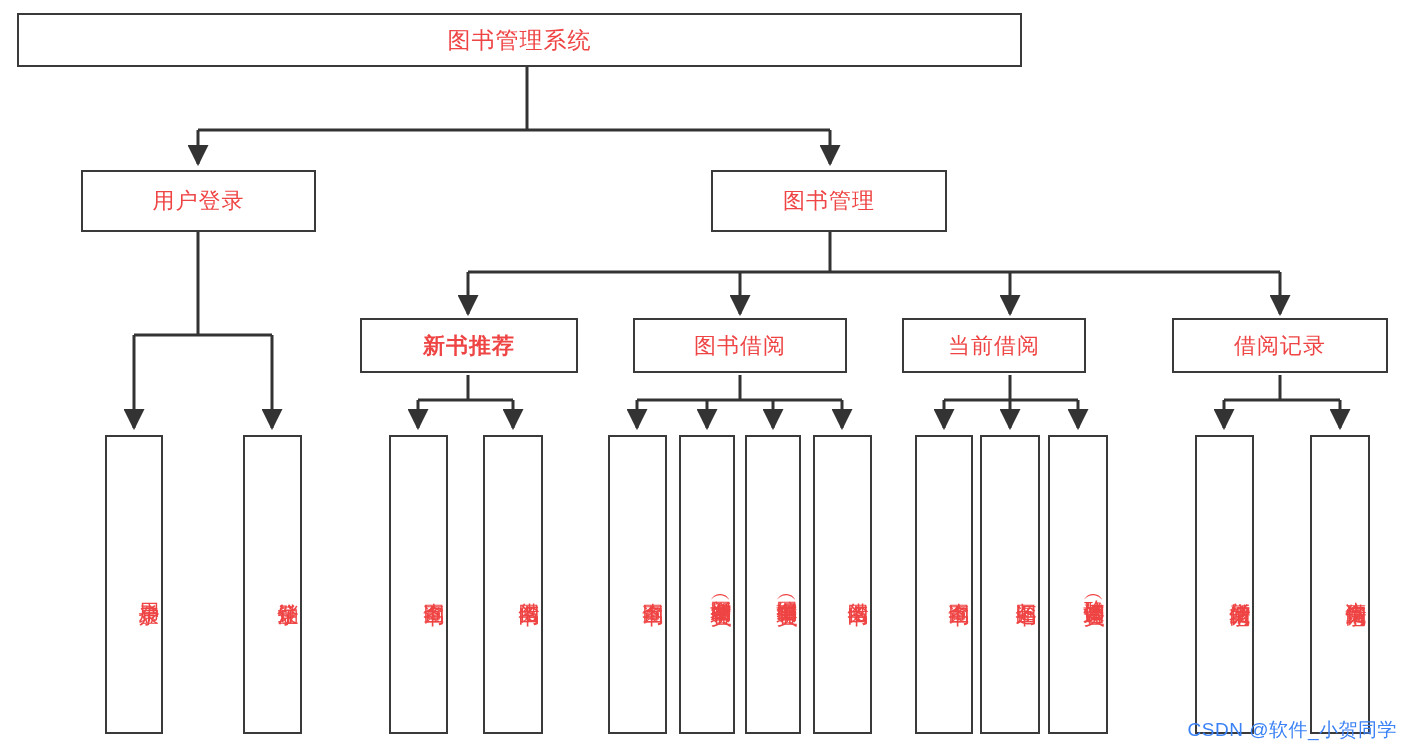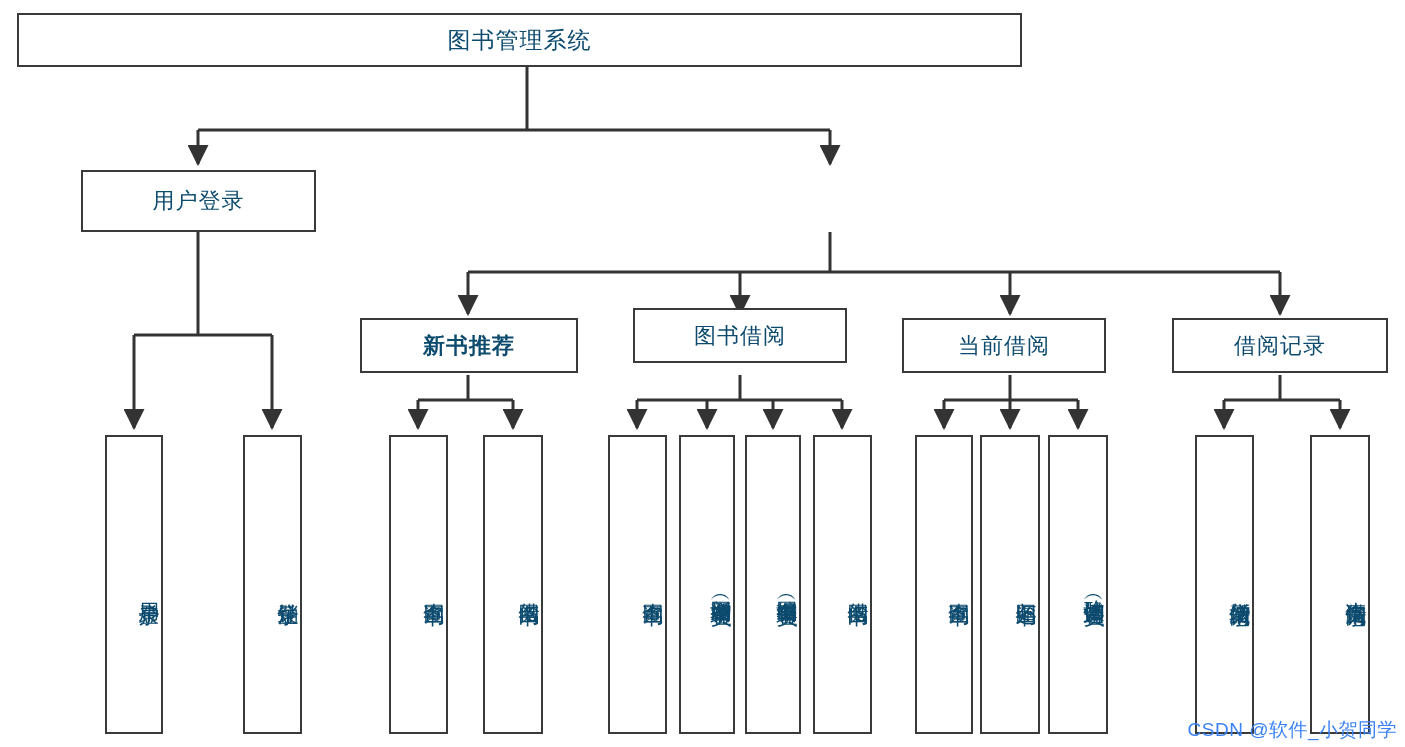--- a/index.html
+++ b/index.html
@@ -25,21 +25,21 @@
     height: 747px;
   }
   .node {
     position: absolute;
     box-sizing: border-box;
     border: 2px solid #3a3a3a;
     background: #ffffff;
     display: flex;
     align-items: center;
     justify-content: center;
-    color: #0c4a6e;
+    color: #ef4444;
   }
   .node.horiz {
     font-size: 22px;
     letter-spacing: 1px;
   }
   .node.vert {
     writing-mode: vertical-rl;
     text-orientation: upright;
     font-size: 21px;
     line-height: 1.12;
@@ -115,26 +115,27 @@
       <path d="M 1224 400 L 1340 400"></path>
       <path d="M 1224 400 L 1224 428" marker-end="url(#arrow)"></path>
       <path d="M 1340 400 L 1340 428" marker-end="url(#arrow)"></path>
     </g>
   </svg>
 
   <div class="node horiz" id="root-node" style="left:17px; top:13px; width:1005px; height:54px;">图书管理系统</div>
 
   <div class="node horiz" style="left:81px; top:170px; width:235px; height:62px;">用户登录</div>
 
+  <div class="node horiz" style="left:711px; top:170px; width:236px; height:62px;">图书管理</div>
 
   <div class="node horiz" style="left:360px; top:318px; width:218px; height:55px;font-weight:bold;">新书推荐</div>
 
-  <div class="node horiz" style="left:633px; top:308px; width:214px; height:55px;">图书借阅</div>
+  <div class="node horiz" style="left:633px; top:318px; width:214px; height:55px;">图书借阅</div>
 
-  <div class="node horiz" style="left:902px; top:318px; width:204px; height:55px;">当前借阅</div>
+  <div class="node horiz" style="left:902px; top:318px; width:184px; height:55px;">当前借阅</div>
 
   <div class="node horiz" style="left:1172px; top:318px; width:216px; height:55px;">借阅记录</div>
 
   <div class="node vert" style="left:105px; top:435px; width:58px; height:299px;">用户登录</div>
 
   <div class="node vert" style="left:243px; top:435px; width:59px; height:299px;">注销登录</div>
 
   <div class="node vert" style="left:389px; top:435px; width:59px; height:299px;">查询图书</div>
 
   <div class="node vert" style="left:483px; top:435px; width:60px; height:299px;">借阅图书</div>

